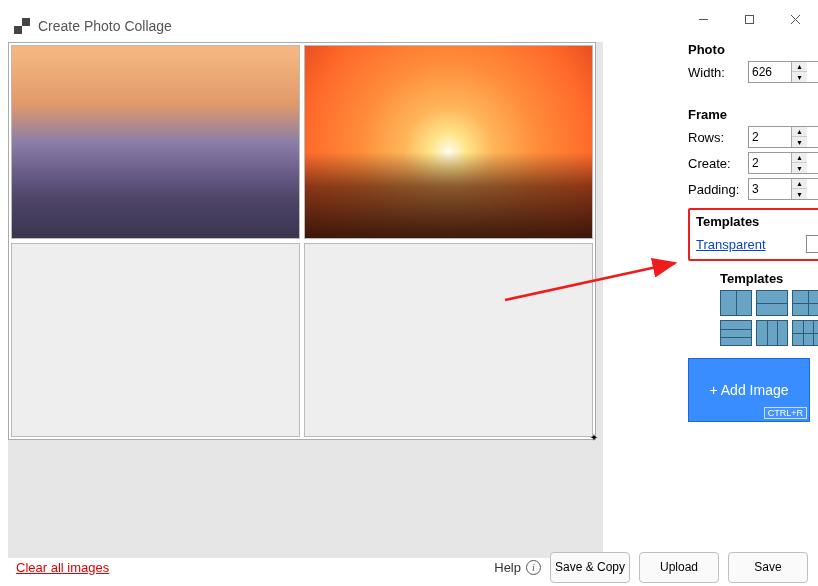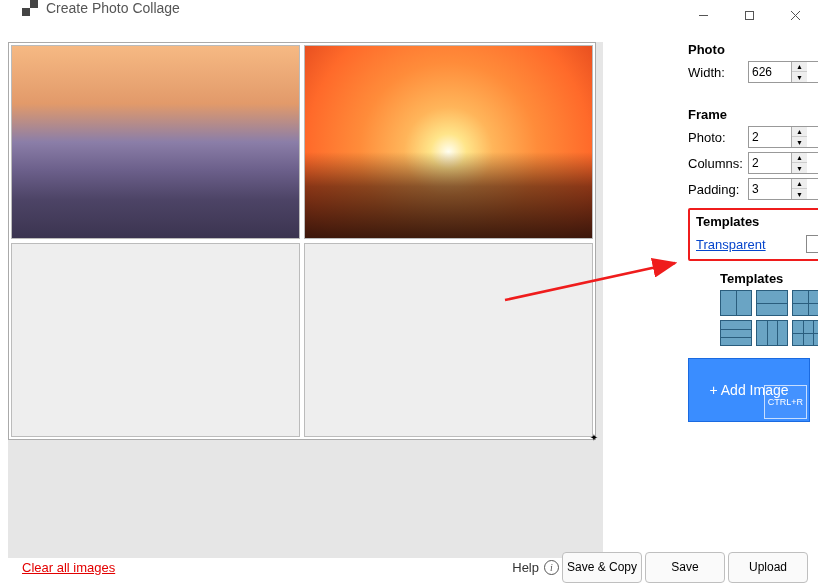--- a/index.html
+++ b/index.html
@@ -10,22 +10,22 @@
     background: #fff;
     color: #000;
     width: 818px;
     height: 586px;
     overflow: hidden;
     position: relative;
   }
   .titlebar {
     height: 34px;
     display: flex;
-    align-items: flex-start;
-    padding-left: 22px;
+    align-items: flex-end;
+    padding-left: 14px;
     color: #555;
   }
   .titlebar .appicon {
     width: 16px; height: 16px;
     background: #333;
     display: flex; flex-wrap: wrap;
     margin-right: 8px;
   }
   .titlebar .appicon span { width:8px; height:8px; }
   .titlebar .appicon span:nth-child(1){background:#fff}
@@ -178,32 +178,32 @@
     border:1.5px solid #1a6ae0;
     color:#fff;
     display:flex; align-items:center; justify-content:center;
     font-size:14px;
     position:relative;
   }
   .add-image .kbd {
     position:absolute; right:2px; bottom:2px;
     font-size:9px;
     border:1px solid rgba(255,255,255,0.7);
-    padding:11px 3px;
+    padding:0 3px;
     color:#fff;
     background:rgba(255,255,255,0.05);
   }
   .footer {
     height:38px;
     display:flex;
     align-items:center;
     padding:0 10px;
-    gap:3px;
+    gap:9px;
     position:absolute;
-    bottom:0; left:12px; right:0;
+    bottom:0; left:6px; right:0;
   }
   .clear-link { color:#e30000; text-decoration:underline; font-size:13px; }
   .footer .spacer { flex:1; }
   .help { display:flex; align-items:center; gap:5px; color:#333; }
   .help-icon {
     width:15px; height:15px;
     border-radius:50%;
     border:1.2px solid #555;
     display:flex; align-items:center; justify-content:center;
     font-size:10px; font-style:italic; font-family:serif;
@@ -277,31 +277,31 @@
         <input value="626" style="">
         <div class="arrows">
             <div>▲</div>
             <div>▼</div>
           </div>
       </div>
     </div>
 
     <div class="section-title" style="margin-top:24px">Frame</div>
     <div class="field-row">
-      <label>Photo:</label>
+      <label>Rows:</label>
       <div class="spinner">
         <input value="2" style="">
         <div class="arrows">
             <div>▲</div>
             <div>▼</div>
           </div>
       </div>
     </div>
     <div class="field-row">
-      <label>Columns:</label>
+      <label>Create:</label>
       <div class="spinner">
         <input value="2" style="">
         <div class="arrows">
             <div>▲</div>
             <div>▼</div>
           </div>
       </div>
     </div>
     <div class="field-row">
       <label>Padding:</label>
@@ -361,15 +361,15 @@
 </svg>
 
 <div class="footer">
   <a class="clear-link">Clear all images</a>
   <div class="spacer"></div>
   <div class="help">
     <span>Help</span>
     <span class="help-icon">i</span>
   </div>
   <div class="btn">Save &amp; Copy</div>
+  <div class="btn">Upload</div>
   <div class="btn">Save</div>
-  <div class="btn">Upload</div>
 </div>
 
 </body></html>

